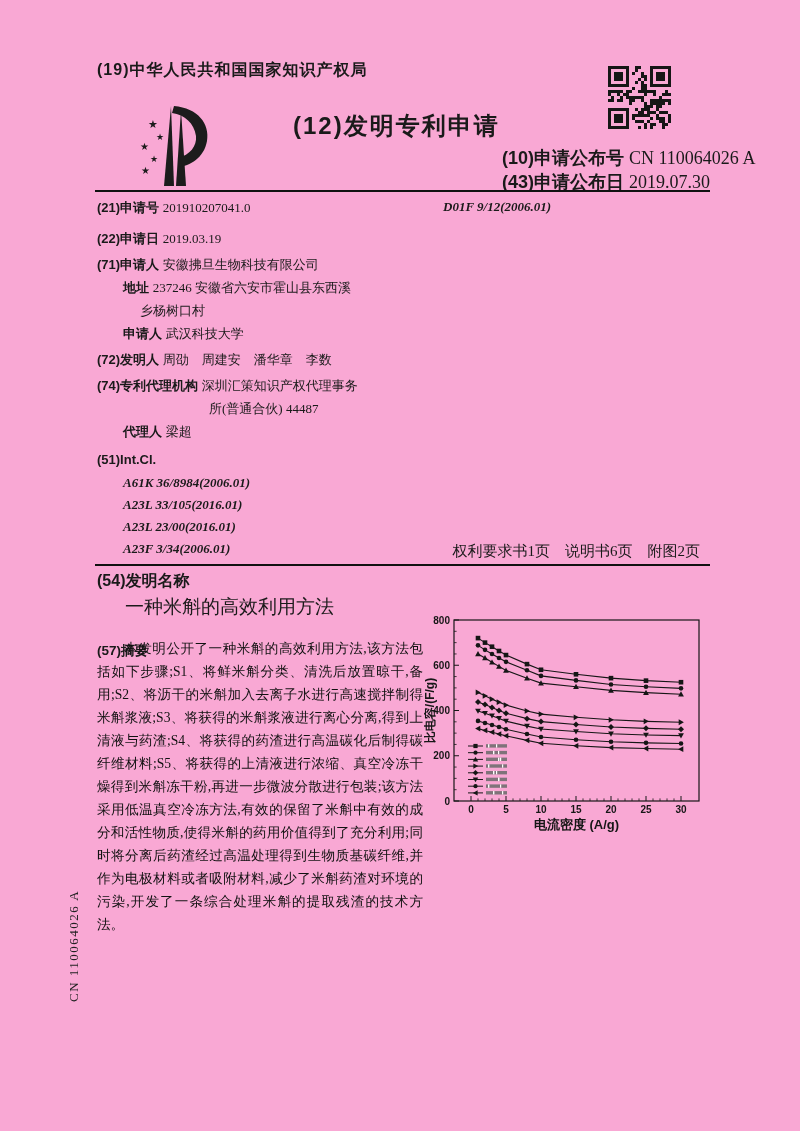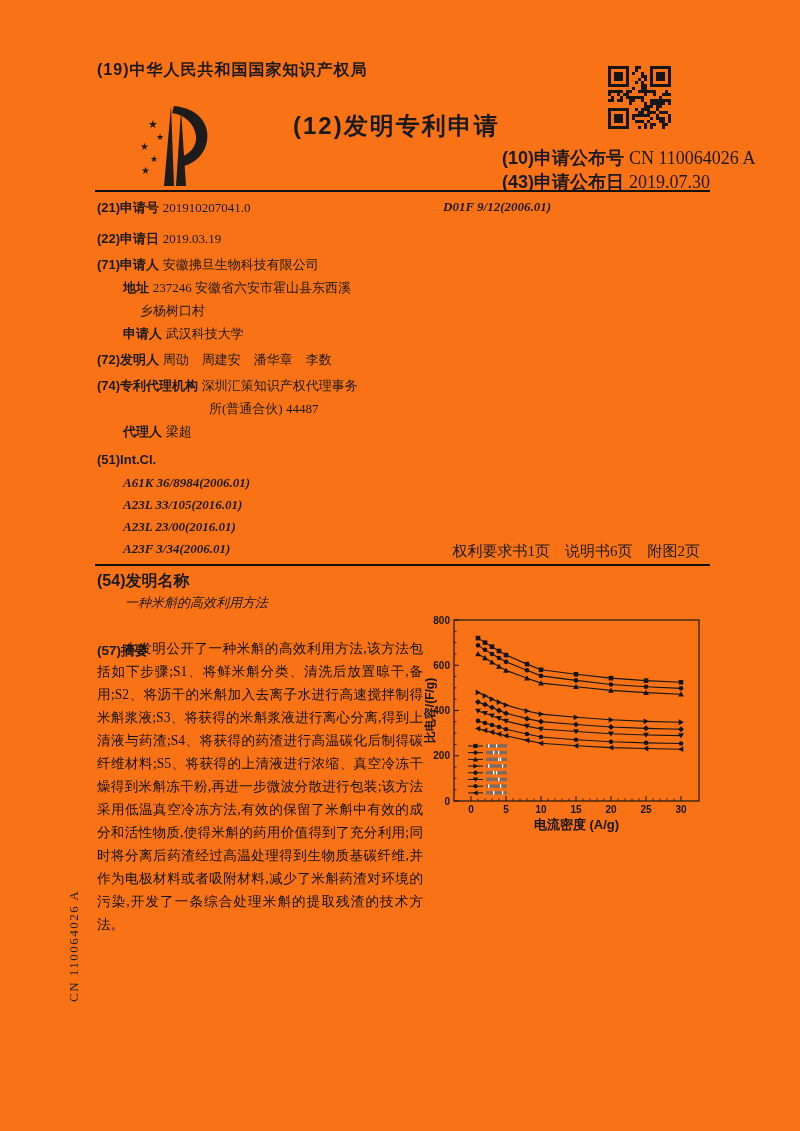--- a/index.html
+++ b/index.html
@@ -1,19 +1,19 @@
 <!DOCTYPE html>
 <html><head>
 <meta charset="utf-8">
 <style>
   * { margin:0; padding:0; box-sizing:border-box; }
   html,body { background:#888; }
   .page {
     position:relative; width:800px; height:1131px; margin:0 auto;
-    background:#f97316; overflow:hidden;
+    background:#f9a8d4; overflow:hidden;
     font-family:"Liberation Sans", sans-serif; color:#1a1a1a;
   }
   .abs { position:absolute; }
 
   .office-line { left:97px; top:60px; font-size:16px; font-weight:700; letter-spacing:1px; }
   .doc-type { left:293px; top:110px; font-size:24px; font-weight:700; letter-spacing:2px; }
   .pub-line { left:475px; font-size:18px; white-space:nowrap;margin-left:27px; }
   .pub-line .lab { font-weight:700; }
   .pub-line .val { font-family:"Liberation Serif", serif; }
   #pub-no-line { top:146px; }
@@ -27,21 +27,21 @@
   .biblio { position:absolute; left:97px; top:196px; width:350px; font-size:13px; line-height:1.25; }
   .brow { position:absolute; white-space:nowrap; }
   .brow .lab { font-weight:700; }
   .brow .val { font-family:"Liberation Serif", serif; }
   .ipc { font-family:"Liberation Serif", serif; font-style:italic; font-weight:700; }
 
   #pages-line { right:100px; top:542px; font-size:15px; font-family:"Liberation Serif", serif; }
 
   
   .sec54-label { left:97px; top:571px; font-size:16px; font-weight:700; }
-  .sec54-title { left:125px; top:594px; font-size:13px; font-family:"Liberation Serif", serif;font-style:italic; }
+  .sec54-title { left:125px; top:594px; font-size:19px; font-family:"Liberation Serif", serif; }
   .sec57-label { left:97px; top:616px; font-size:13.5px; font-weight:700;margin-top:26px; }
   .abstract {
     left:97px; top:637px; width:326px; font-size:13.6px; line-height:23px;
     font-family:"Liberation Serif", serif; text-align:justify; text-indent:2em; color:#111;
   }
 
   
   .side-code {
     left:66px; top:1002px; width:115px; font-size:13px; letter-spacing:1.5px;
     font-family:"Liberation Serif", serif; color:#222;

